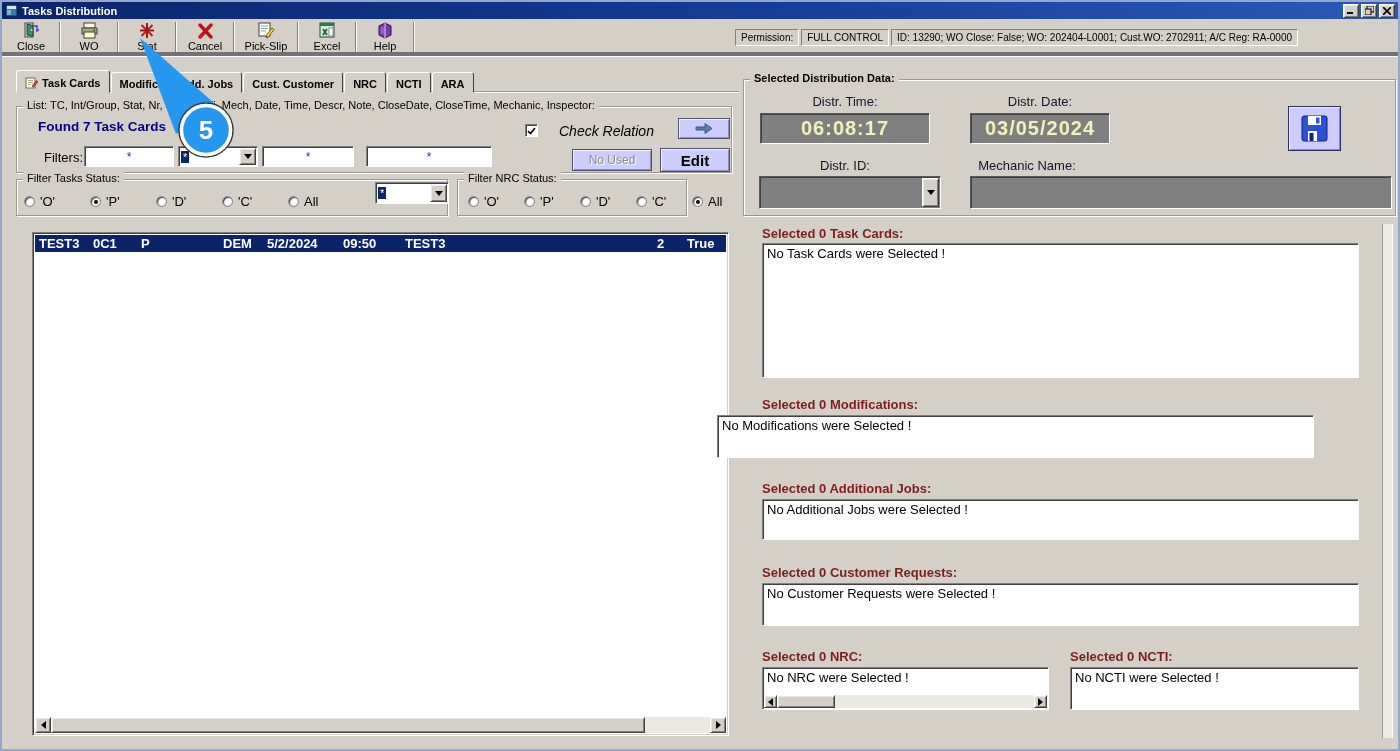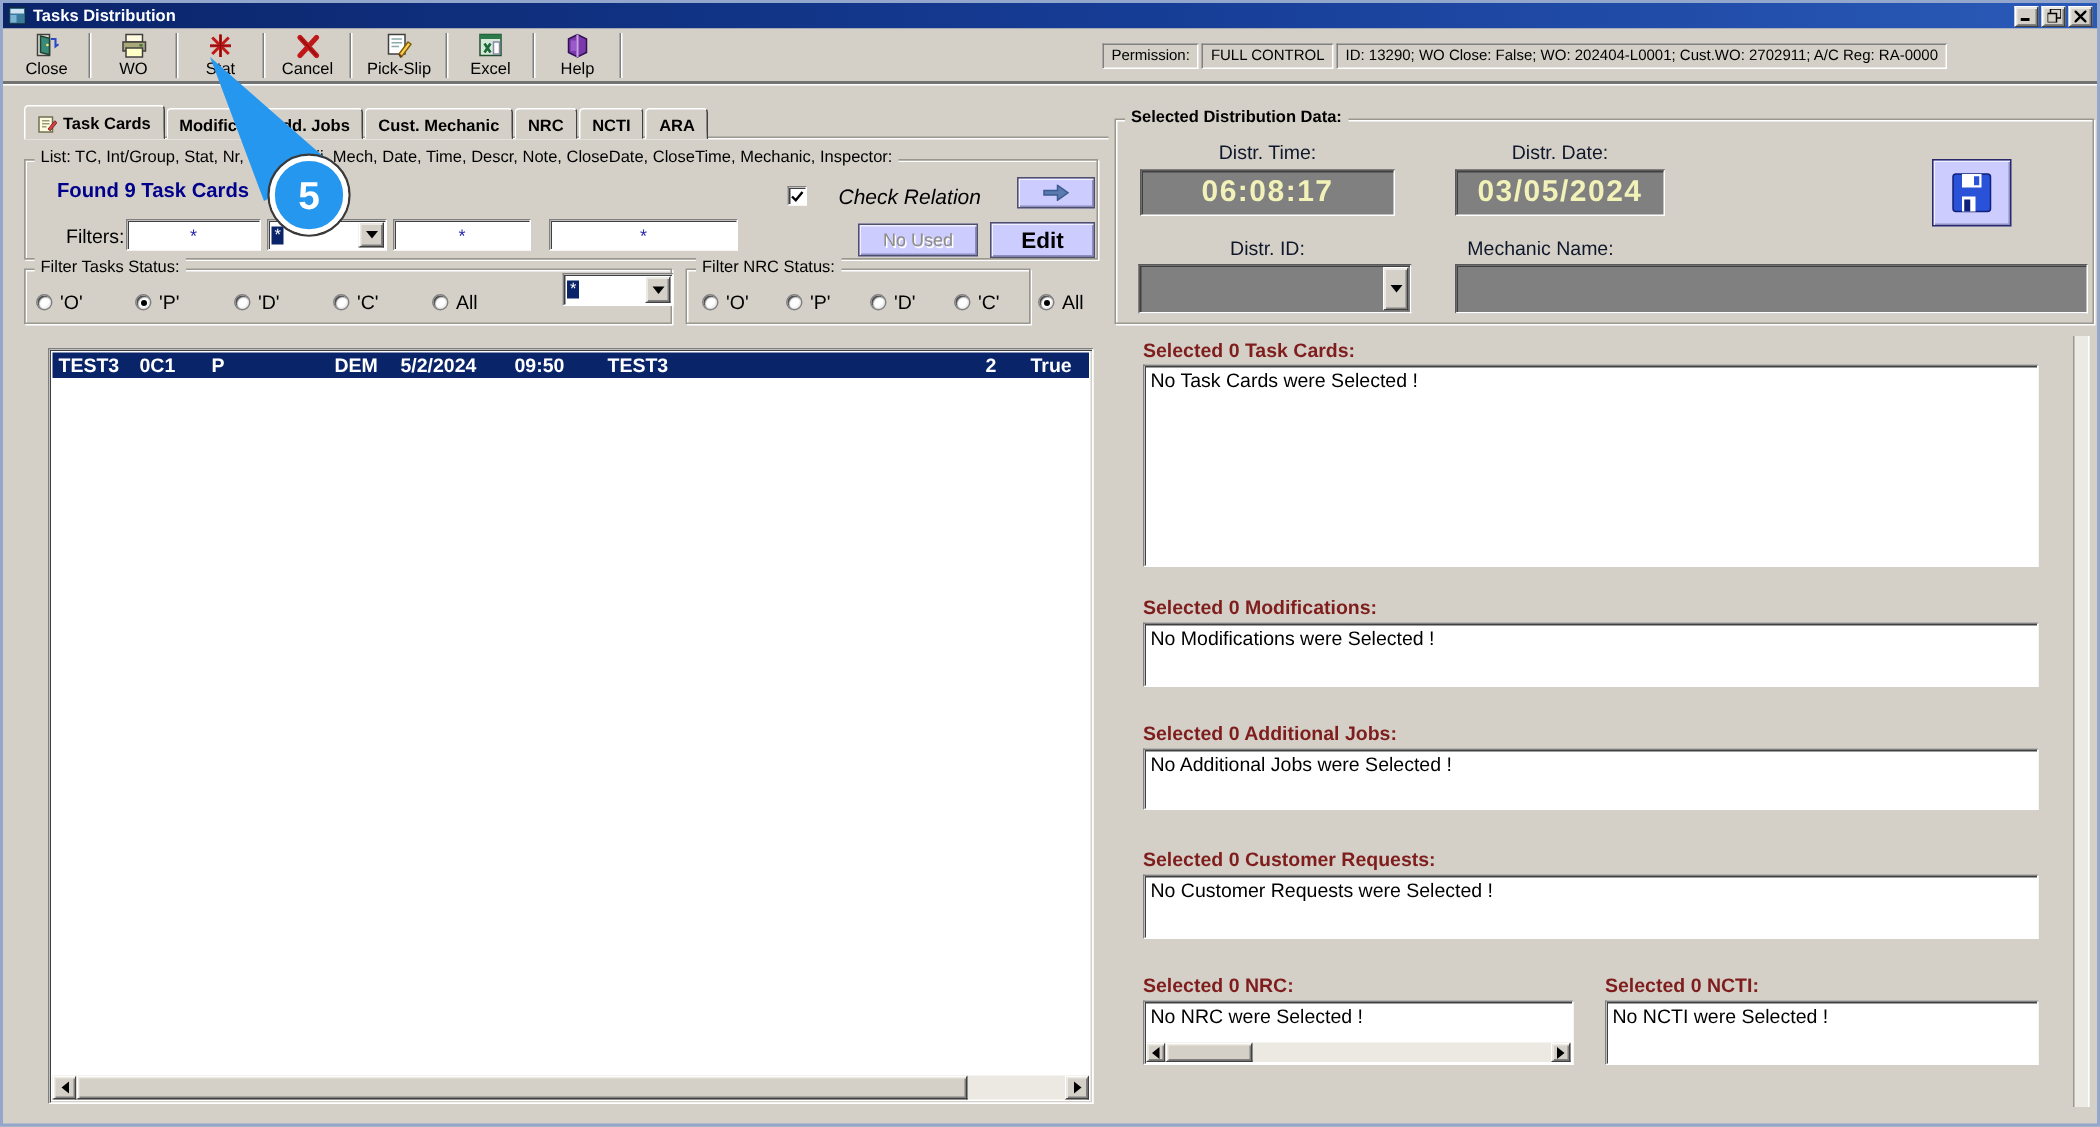--- a/index.html
+++ b/index.html
@@ -13,21 +13,21 @@
   .lav    { background:#ccccff; border:1px solid #50506e; box-shadow:inset 1px 1px 0 #f0f0ff, inset -1px -1px 0 #8d8dc0; }
   .group  { position:absolute; border:1px solid #9a978e; box-shadow:1px 1px 0 #ffffff, inset 1px 1px 0 #ffffff; }
   .group > .legend { position:absolute; top:-8px; left:6px; background:#d4d0c8; padding:0 4px; font-size:11px; color:#000; white-space:nowrap; }
 
   
   #titlebar { position:absolute; left:0; top:0; right:0; height:17px; background:linear-gradient(90deg,#0a246a 0%,#163d96 55%,#2a5ab8 100%); display:flex; align-items:center; padding:0 3px; }
   #titlebar .t-title { color:#fff; font-size:11px; font-weight:bold; margin-left:4px; flex:1; }
   .winbtn { width:16px; height:14px; margin-left:2px; display:flex; align-items:center; justify-content:center; }
 
   
-  #toolbar { position:absolute; left:0; top:17px; right:0; height:37px; background:#d4d0c8; border-bottom:2px solid #737373; box-shadow:0 1px 0 #fff; display:flex; align-items:flex-start; padding:2px 4px 0 4px; }
+  #toolbar { position:absolute; left:0; top:17px; right:0; height:37px; background:#d4d0c8; border-bottom:4px solid #737373; box-shadow:0 1px 0 #fff; display:flex; align-items:flex-start; padding:2px 4px 0 4px; }
   .tbtn { width:50px; height:32px; display:flex; flex-direction:column; align-items:center; justify-content:center; gap:1px; font-size:11px; color:#000; }
   .tsep { width:2px; height:30px; margin:1px 3px 0 3px; border-left:1px solid #808080; border-right:1px solid #ffffff; }
   #perm-bar { position:absolute; left:733px; top:27px; display:flex; gap:2px; }
   .status-cell { border:1px solid; border-color:#808080 #fff #fff #808080; background:#d4d0c8; font-size:10px; padding:2px 5px 1px 5px; white-space:nowrap; color:#000; height:17px; }
 
   
   #tabstrip { position:absolute; left:14px; top:68px; height:23px; display:flex; align-items:flex-end; z-index:2; }
   .tab { height:21px; background:#d4d0c8; border:1px solid; border-color:#fff #404040 #d4d0c8 #fff; border-radius:3px 3px 0 0; padding:3px 8px 0 8px; font-size:11px; font-weight:bold; margin-right:1px; display:flex; align-items:center; gap:4px; }
   .tab.active { height:23px; padding-top:2px; position:relative; z-index:3; }
   #tabline { position:absolute; left:14px; top:90px; width:723px; border-top:1px solid #ffffff; box-shadow:0 -1px 0 #9a978e; }
@@ -189,38 +189,38 @@
         </svg>
       <span>Task Cards</span>
     </div>
     <div class="tab">
         <span>Modific.</span>
       </div>
     <div class="tab">
         <span>Add. Jobs</span>
       </div>
     <div class="tab">
-        <span>Cust. Mechanic</span>
+        <span>Cust. Customer</span>
       </div>
     <div class="tab">
         <span>NRC</span>
       </div>
     <div class="tab">
         <span>NCTI</span>
       </div>
     <div class="tab">
         <span>ARA</span>
       </div>
   </div>
   <div id="tabline"></div>
 
   <div class="group" style="left:14px; top:104px; width:716px; height:67px;">
     <span class="legend">List: TC, Int/Group, Stat, Nr, Status, Rii, Mech, Date, Time, Descr, Note, CloseDate, CloseTime, Mechanic, Inspector:</span>
   </div>
-  <div class="abs navy-bold" style="left:36px; top:117px; font-size:13.5px;">Found 9 Task Cards</div>
+  <div class="abs navy-bold" style="left:36px; top:117px; font-size:13.5px;">Found 7 Task Cards</div>
 
   <div class="checkbox" style="left:523px; top:122px;">
     <svg width="9" height="8" viewBox="0 0 9 8">
         <path d="M1 4 L3.5 6.5 L8 1" fill="none" stroke="#000" stroke-width="1.6"></path>
       </svg>
   </div>
   <div class="abs" style="left:557px; top:121px; font-size:14px;font-style:italic;">Check Relation</div>
 
   <div class="abs lav" style="left:676px; top:116px; width:52px; height:21px; display:flex; align-items:center; justify-content:center;">
     <svg width="18" height="11" viewBox="0 0 18 11">
@@ -331,21 +331,21 @@
       </span>
   </div>
   <div class="gray-field" style="left:968px; top:174px; width:422px; height:33px;"></div>
 
   <div class="sec-h" style="left:760px; top:224px;">Selected 0 Task Cards:</div>
   <div class="sec-box inset-w" style="left:760px; top:241px; width:597px; height:135px;">
     <span>No Task Cards were Selected !</span>
   </div>
 
   <div class="sec-h" style="left:760px; top:395px;">Selected 0 Modifications:</div>
-  <div class="sec-box inset-w" style="left:760px; top:413px; width:597px; height:43px;">
+  <div class="sec-box inset-w" style="left:715px; top:413px; width:597px; height:43px;">
     <span>No Modifications were Selected !</span>
   </div>
 
   <div class="sec-h" style="left:760px; top:479px;">Selected 0 Additional Jobs:</div>
   <div class="sec-box inset-w" style="left:760px; top:497px; width:597px; height:41px;">
     <span>No Additional Jobs were Selected !</span>
   </div>
 
   <div class="sec-h" style="left:760px; top:563px;">Selected 0 Customer Requests:</div>
   <div class="sec-box inset-w" style="left:760px; top:581px; width:597px; height:43px;">

